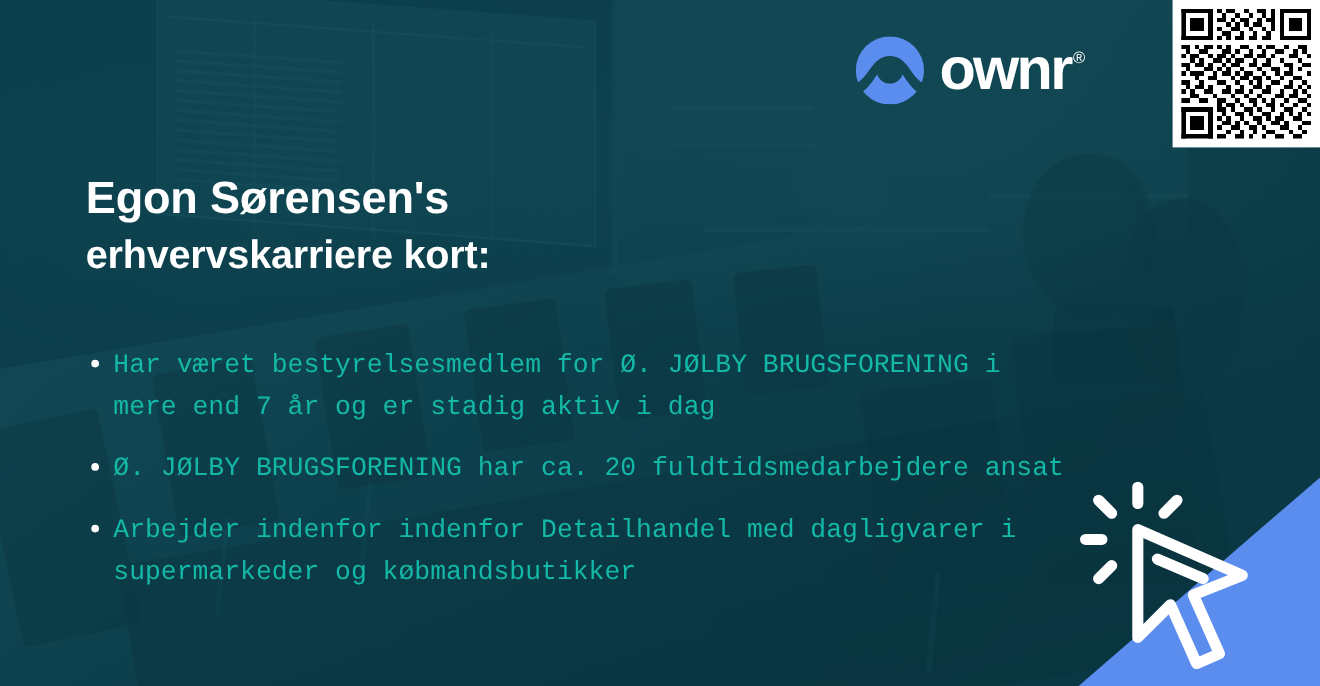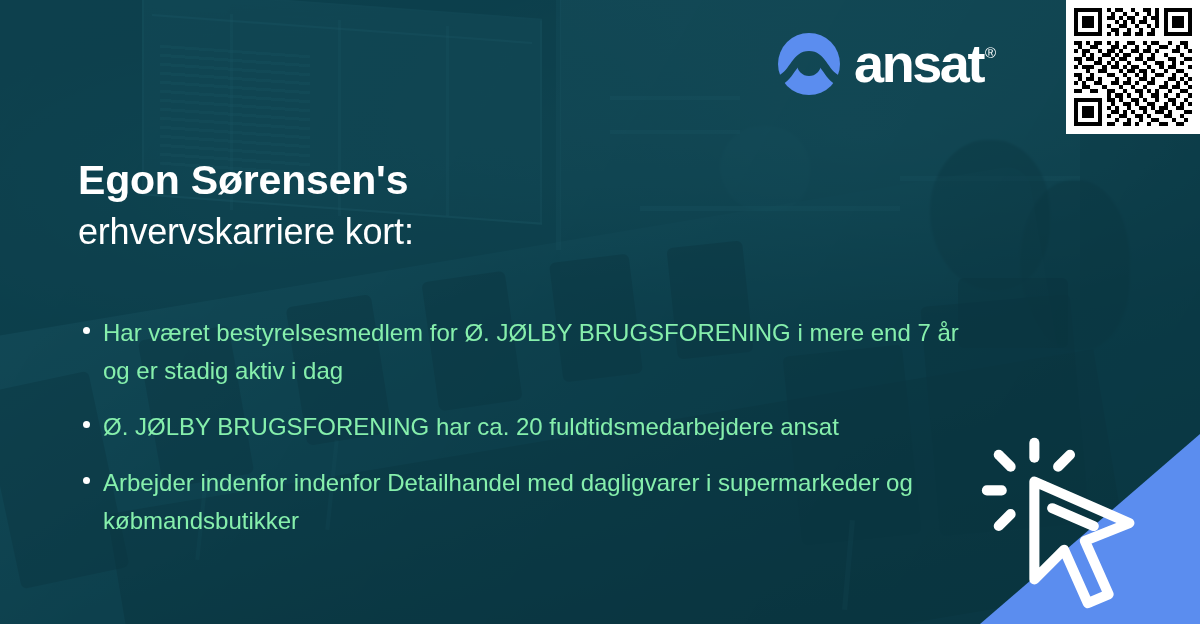--- a/index.html
+++ b/index.html
@@ -119,28 +119,28 @@
   
   .qr-panel{
     position:absolute;left:1066px;top:0;width:134px;height:134px;
     background:#ffffff;padding:8px;
   }
   .qr-panel svg{display:block;width:100%;height:100%;}
 
   
   .headline{position:absolute;left:78px;top:156px;width:760px;color:#ffffff;}
   .h-name{font-size:41px;font-weight:700;line-height:1.18;letter-spacing:-.2px;margin:0;}
-  .h-sub{font-size:36px;font-weight:400;line-height:1.22;letter-spacing:-.2px;margin:6px 0 0 0;}
+  .h-sub{font-size:36px;font-weight:700;line-height:1.22;letter-spacing:-.2px;margin:6px 0 0 0;}
 
   
   .bullets{position:absolute;left:78px;top:314px;width:900px;margin:0;padding:0;list-style:none;}
   .bullet{
     position:relative;
-    color:#86efac;font-size:24px;line-height:1.58;
-    padding-left:25px;margin-bottom:18px;
+    color:#14b8a6;font-size:24px;line-height:1.58;
+    padding-left:25px;margin-bottom:18px;font-family:Liberation Mono, monospace;
   }
   .bullet:last-child{margin-bottom:0;}
   .bullet::before{
     content:"";position:absolute;left:5px;top:13px;
     width:7px;height:7px;border-radius:50%;background:#ffffff;
   }
 
   
   .corner{position:absolute;right:0;bottom:0;width:260px;height:190px;overflow:hidden;}
   .corner svg{position:absolute;inset:0;width:100%;height:100%;}
@@ -193,21 +193,21 @@
         <defs>
           <mask id="swoosh">
             <rect x="0" y="0" width="62" height="62" fill="#fff"></rect>
             <path d="M -6 44 C 12 44 12 18 31 18 C 50 18 50 44 68 44 L 68 54 C 46 54 46 28 31 28 C 16 28 16 54 -6 54 Z" fill="#000"></path>
             <circle cx="31" cy="31" r="12" fill="#000"></circle>
           </mask>
         </defs>
         <circle cx="31" cy="31" r="31" fill="#5b8def" mask="url(#swoosh)"></circle>
       </svg>
       <div class="logo-word">
-        <span>ansat</span>
+        <span>ownr</span>
         <span class="logo-reg">®</span>
       </div>
     </div>
 
     <div class="qr-panel">
       <svg viewBox="0 0 29 29" shape-rendering="crispEdges">
         <rect width="29" height="29" fill="#fff"></rect>
         <g fill="#000">
           <rect x="0" y="0" width="7" height="1"></rect>
             <rect x="0" y="6" width="7" height="1"></rect>

